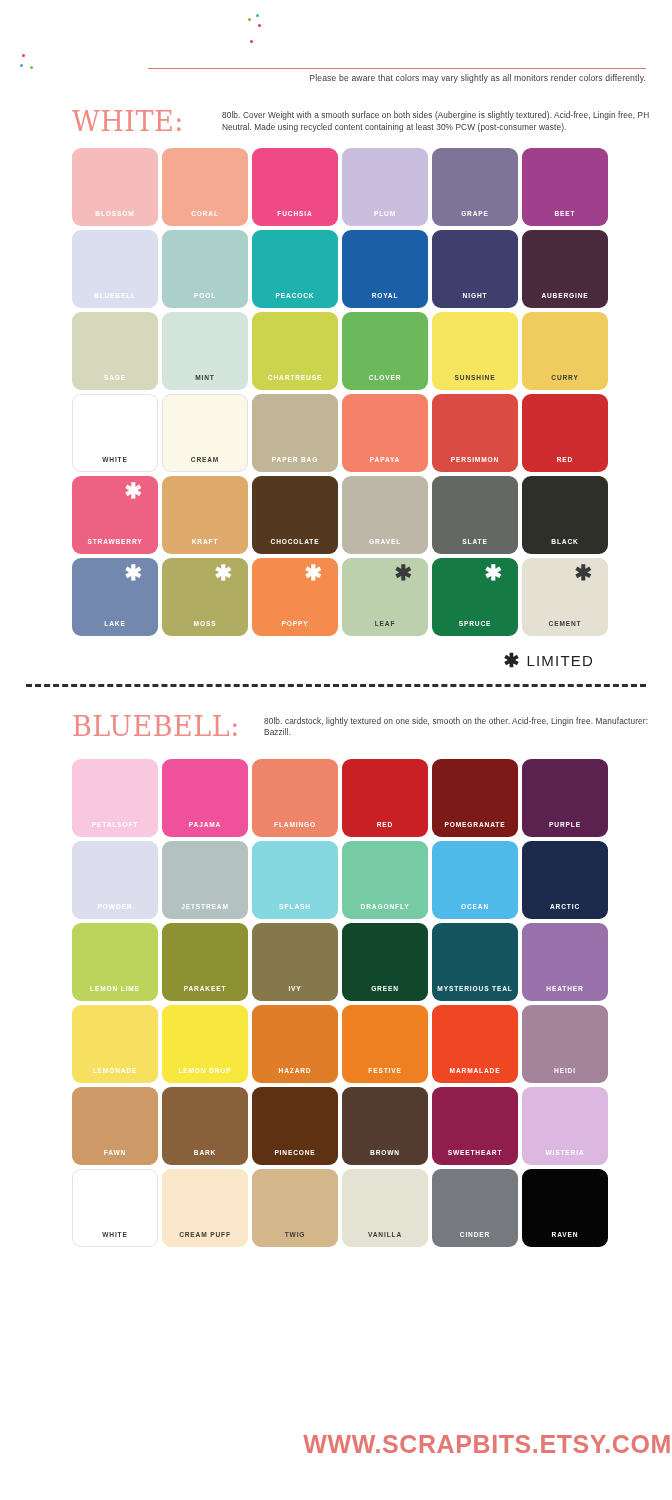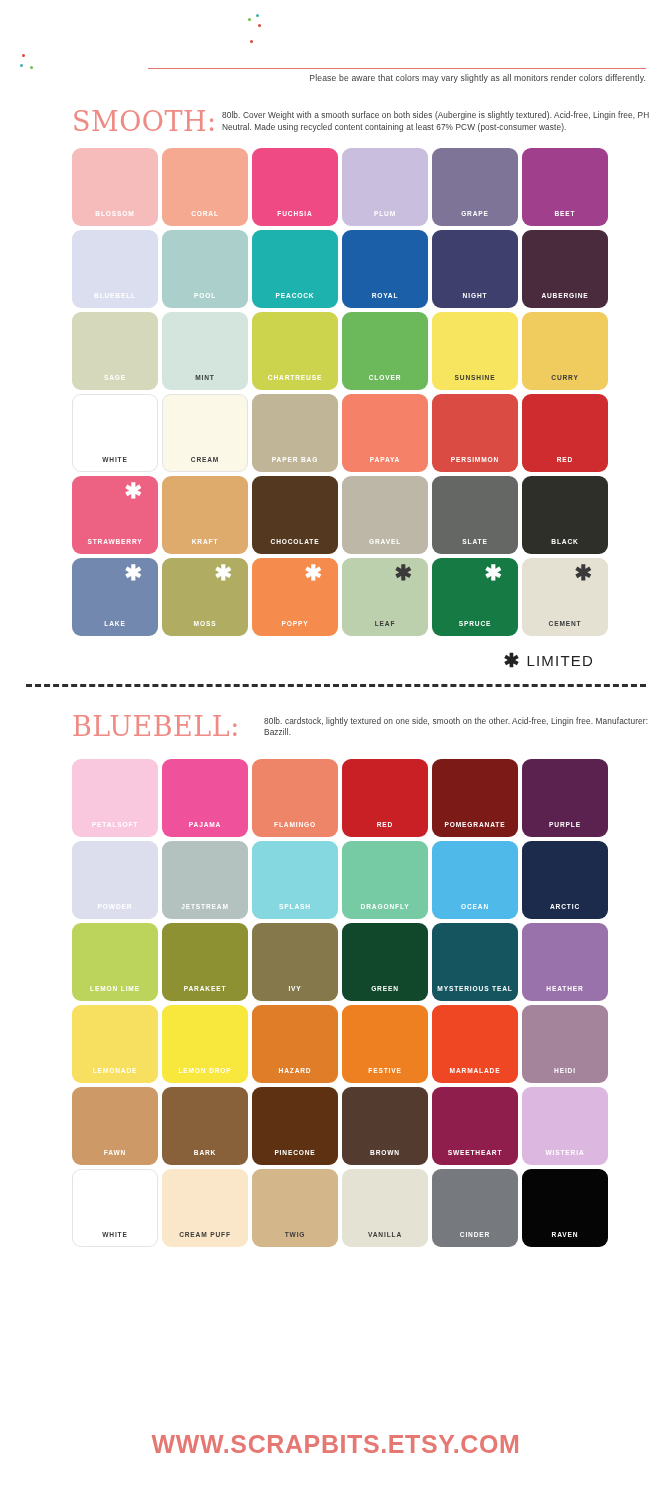--- a/index.html
+++ b/index.html
@@ -146,21 +146,21 @@
     margin: 12px 26px 0 26px;
     height: 0;
     border-top: 3px dashed #2e2e2e;
   }
 
   
   .footer {
     position: absolute;
     left: 0; right: 0;
     top: 1430px;
-    text-align: center;
+    text-align: right;
     font-size: 25px;
     font-weight: 700;
     letter-spacing: 0.6px;
     color: #e57872;
     white-space: nowrap;
   }
 </style>
 </head>
 <body>
 
@@ -172,22 +172,22 @@
     <span style="left:248px; top:18px; background:#6fbe4d;"></span>
     <span style="left:256px; top:14px; background:#3fb0a8;"></span>
     <span style="left:258px; top:24px; background:#e0443c;"></span>
     <span style="left:250px; top:40px; background:#e0443c;"></span>
   </div>
   <div class="rule"></div>
   <div class="disclaimer">Please be aware that colors may vary slightly as all monitors render colors differently.</div>
 </div>
 
 <div class="section-head" style="margin-bottom:14px;">
-  <div class="section-title">SMOOTH:</div>
-  <div class="section-desc desc-smooth">80lb. Cover Weight with a smooth surface on both sides (Aubergine is slightly textured). Acid-free, Lingin free, PH Neutral.  Made using recycled content containing at least 67% PCW (post-consumer waste).</div>
+  <div class="section-title">WHITE:</div>
+  <div class="section-desc desc-smooth">80lb. Cover Weight with a smooth surface on both sides (Aubergine is slightly textured). Acid-free, Lingin free, PH Neutral.  Made using recycled content containing at least 30% PCW (post-consumer waste).</div>
 </div>
 
 <div class="grid" id="grid-smooth">
     <div class="swatch" title="BLOSSOM" style="background: rgb(246, 188, 187);">
       <div class="swatch-label" style="color: rgb(255, 255, 255);">BLOSSOM</div>
     </div>
     <div class="swatch" title="CORAL" style="background: rgb(246, 169, 145);">
       <div class="swatch-label" style="color: rgb(255, 255, 255);">CORAL</div>
     </div>
     <div class="swatch" title="FUCHSIA" style="background: rgb(239, 74, 132);">

